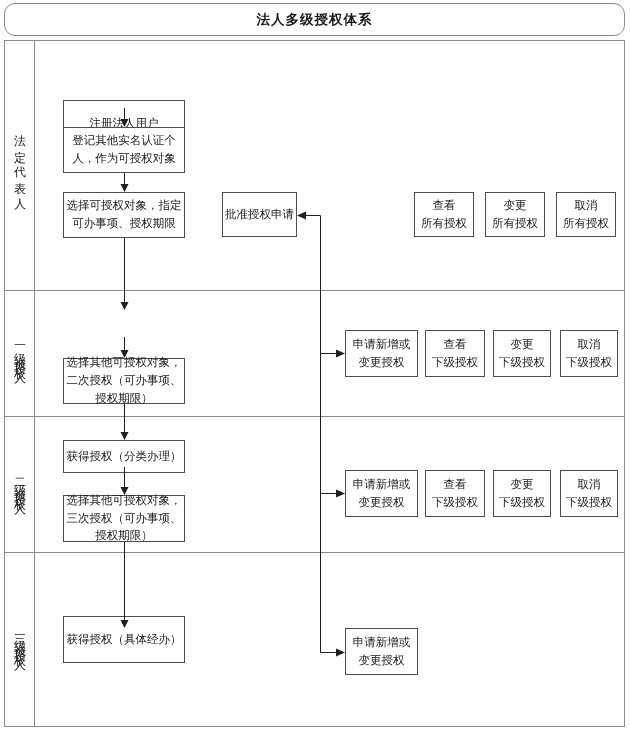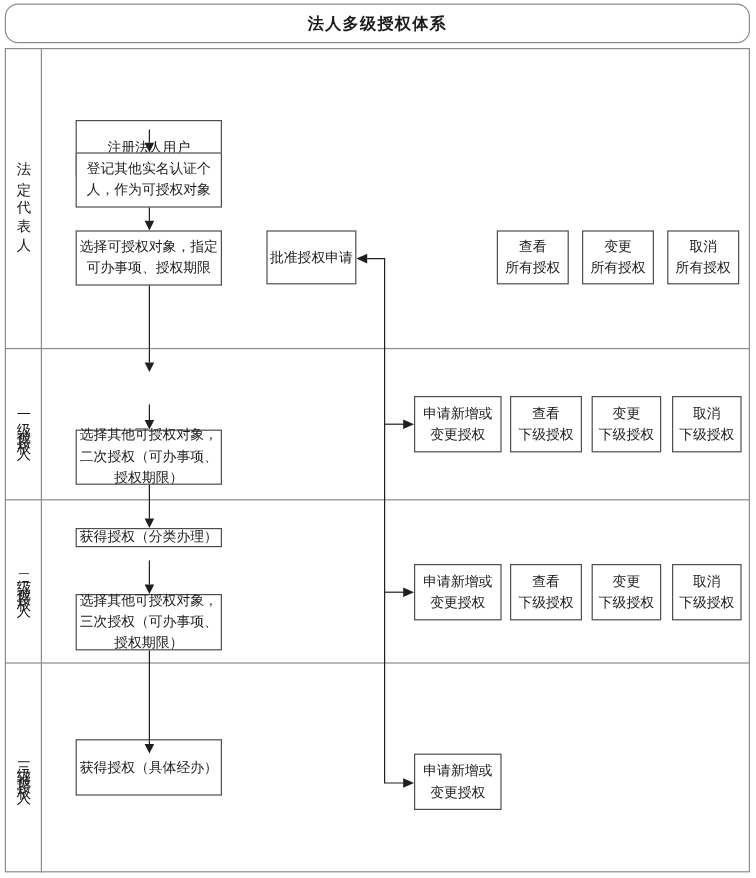--- a/index.html
+++ b/index.html
@@ -70,21 +70,21 @@
 授权期限）</div>
   <div class="box" style="left:345px;top:330px;width:73px;height:47px;">申请新增或
 变更授权</div>
   <div class="box" style="left:425px;top:330px;width:60px;height:47px;">查看
 下级授权</div>
   <div class="box" style="left:493px;top:330px;width:58px;height:47px;">变更
 下级授权</div>
   <div class="box" style="left:560px;top:330px;width:58px;height:47px;">取消
 下级授权</div>
 
-  <div class="box" style="left:63px;top:440px;width:122px;height:16px;">获得授权（分类办理）</div>
+  <div class="box" style="left:63px;top:440px;width:122px;height:33px;">获得授权（分类办理）</div>
   <div class="box" style="left:63px;top:495px;width:122px;height:47px;">选择其他可授权对象，
 三次授权（可办事项、
 授权期限）</div>
   <div class="box" style="left:345px;top:470px;width:73px;height:47px;">申请新增或
 变更授权</div>
   <div class="box" style="left:425px;top:470px;width:60px;height:47px;">查看
 下级授权</div>
   <div class="box" style="left:493px;top:470px;width:58px;height:47px;">变更
 下级授权</div>
   <div class="box" style="left:560px;top:470px;width:58px;height:47px;">取消

